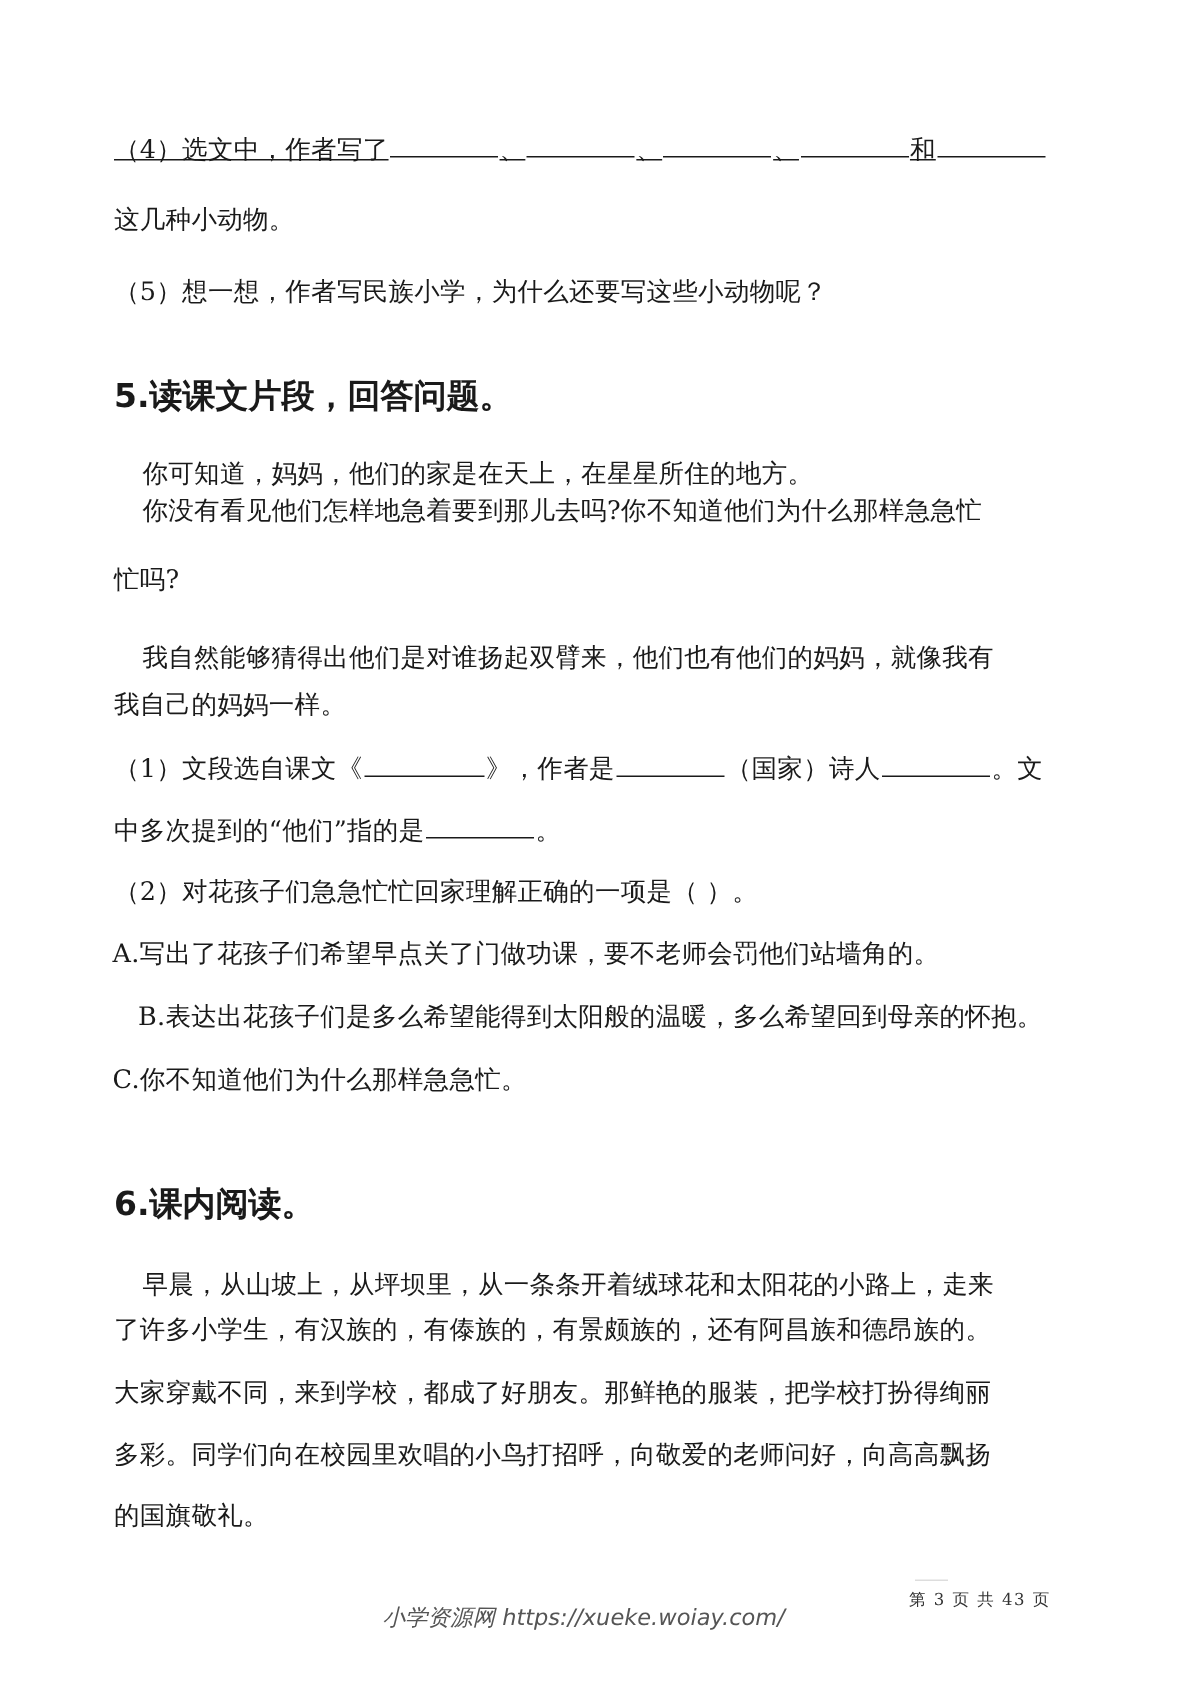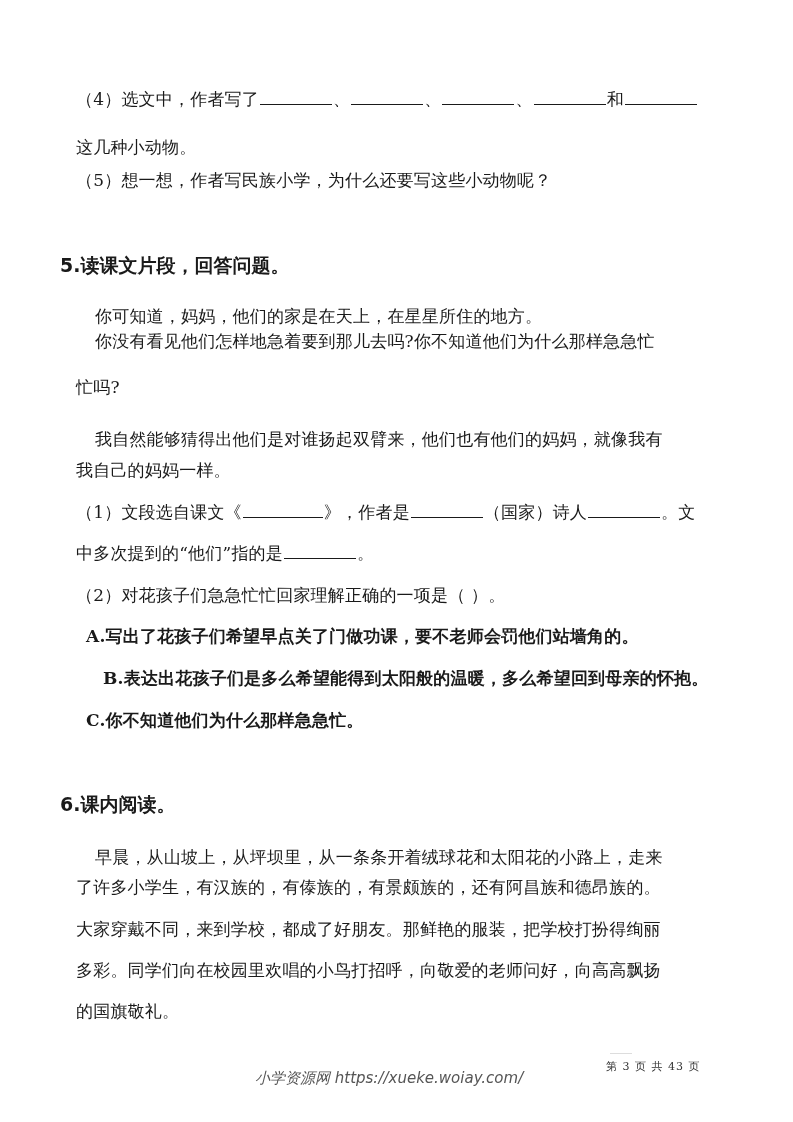--- a/index.html
+++ b/index.html
@@ -17,25 +17,25 @@
     }
     .line {
       position: absolute;
       left: 76px;
       font-size: 17px;
       line-height: 22px;
       white-space: nowrap;
       letter-spacing: 0.2px;
     }
     .indent { left: 95px; margin-top: 10px; }
-    .opt { left: 86px; font-weight: bold; }
+    .opt { left: 75px; }
     .heading {
       position: absolute;
-      left: 60px;
-      font-size: 19px;
+      left: 76px;
+      font-size: 22px;
       line-height: 22px;
       font-weight: bold;
       font-family: "DejaVu Sans", "Liberation Sans", sans-serif;
       white-space: nowrap;
     }
     .blank {
       display: inline-block;
       border-bottom: 1.5px solid #1a1a1a;
       height: 16px;
       vertical-align: baseline;
@@ -68,25 +68,25 @@
       left: 610px;
       top: 1053px;
       width: 22px;
       height: 1px;
       background: #dddddd;
     }
   </style>
 </head>
 <body>
 
-<div class="line" style="top:88px;">
+<div class="line" style="top:88px;text-decoration:underline;">
   <span>（4）选文中，作者写了</span><span class="blank w70"></span><span>、</span><span class="blank w70"></span><span>、</span><span class="blank w70"></span><span>、</span><span class="blank w70"></span><span>和</span><span class="blank w70"></span>
 </div>
 <div class="line" style="top:136px;">这几种小动物。</div>
-<div class="line" style="top:169px;text-align:center;">（5）想一想，作者写民族小学，为什么还要写这些小动物呢？</div>
+<div class="line" style="top:184px;text-align:center;">（5）想一想，作者写民族小学，为什么还要写这些小动物呢？</div>
 
 <div class="heading" style="top:254px;">5.读课文片段，回答问题。</div>
 <div class="line indent" style="top:295px;">你可知道，妈妈，他们的家是在天上，在星星所住的地方。</div>
 <div class="line indent" style="top:320px;">你没有看见他们怎样地急着要到那儿去吗?你不知道他们为什么那样急急忙</div>
 <div class="line" style="top:376px;">忙吗?</div>
 <div class="line indent" style="top:418px;">我自然能够猜得出他们是对谁扬起双臂来，他们也有他们的妈妈，就像我有</div>
 <div class="line" style="top:459px;">我自己的妈妈一样。</div>
 
 <div class="line" style="top:501px;">
   <span>（1）文段选自课文《</span><span class="blank w80"></span><span>》，作者是</span><span class="blank w70"></span><span>（国家）诗人</span><span class="blank w70"></span><span>。文</span>

